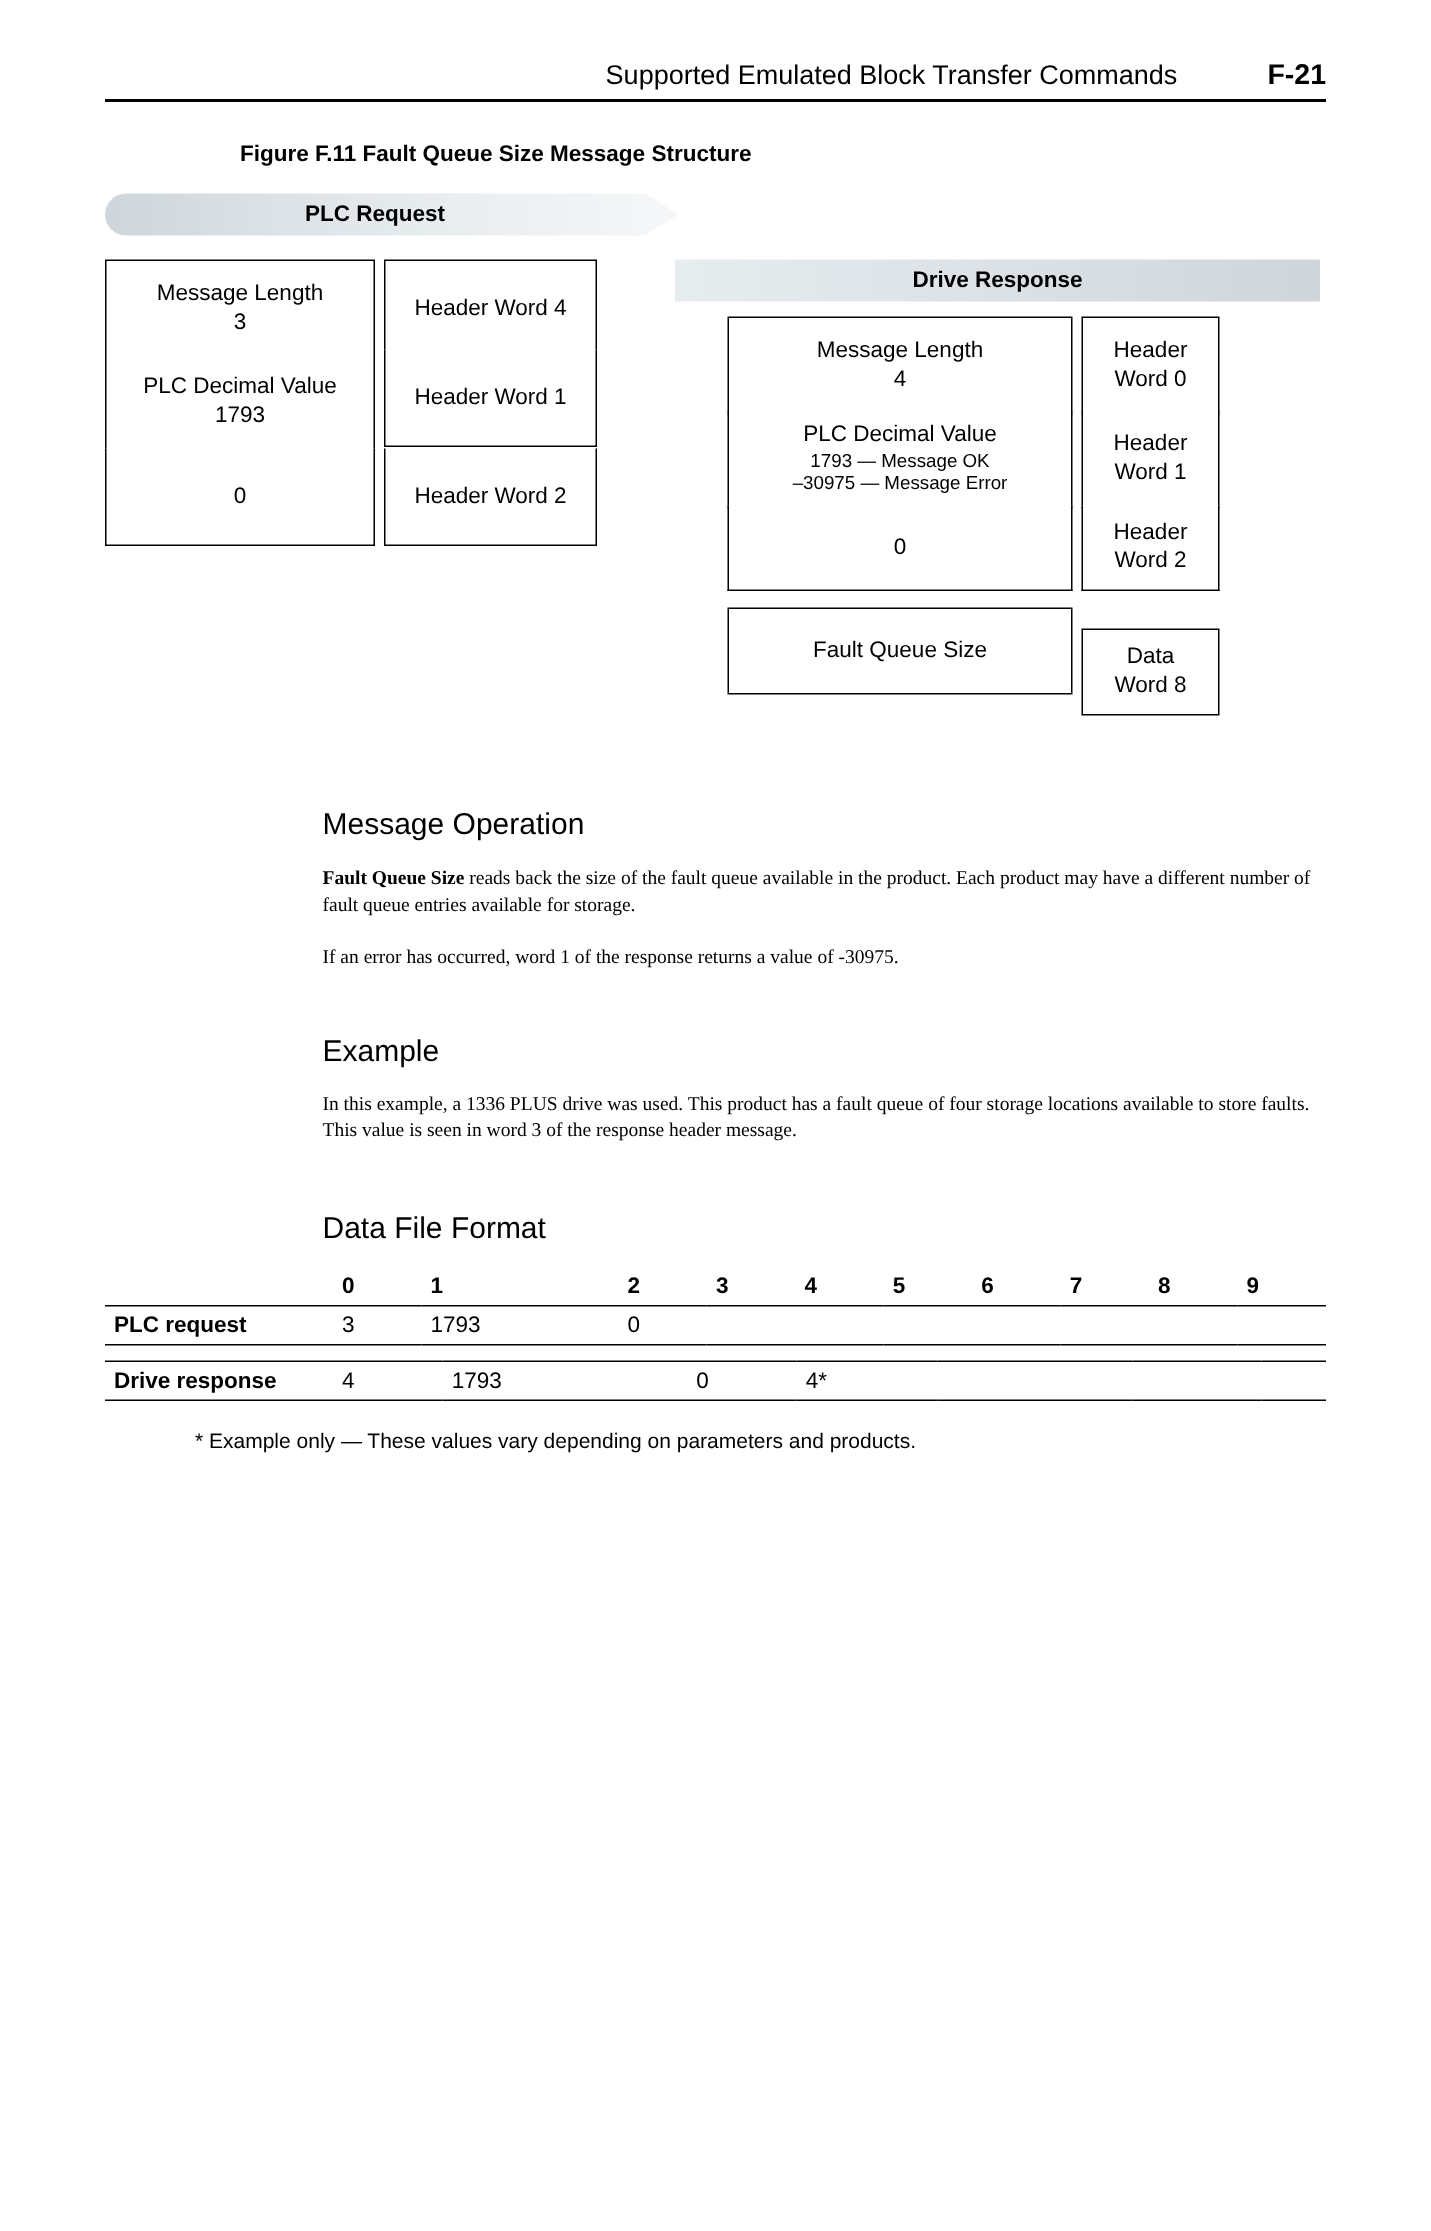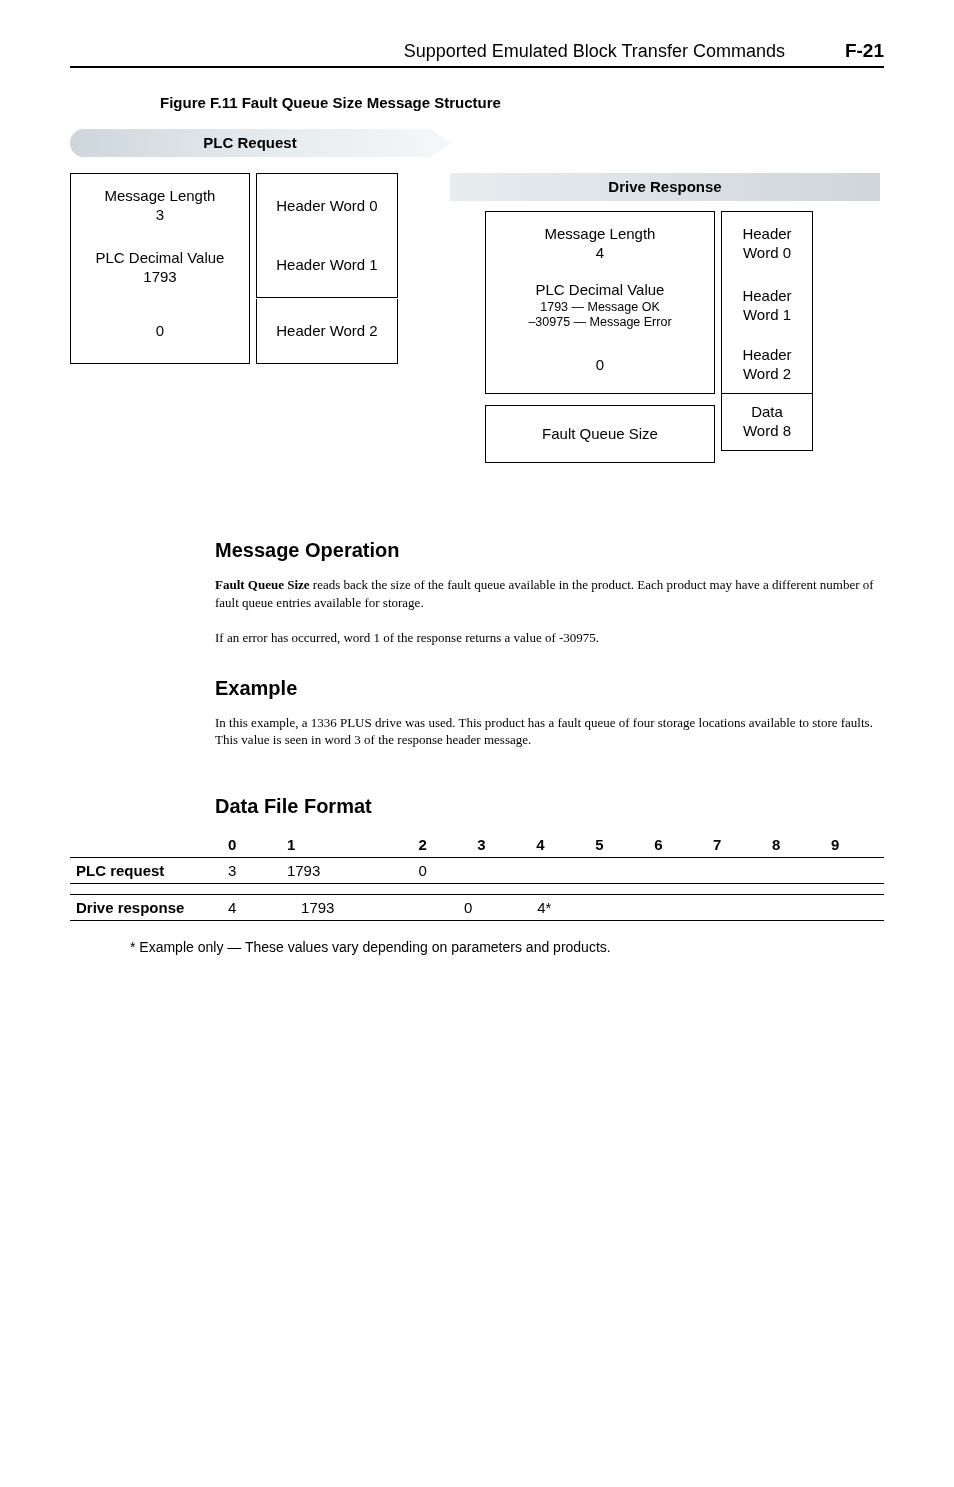--- a/index.html
+++ b/index.html
@@ -105,29 +105,29 @@
   .plc-right-bot   { left: 186px; top: 170px; width: 140px; height: 64px; border-top: none; }
   
   .drv-left-0 { left: 415px; top: 82px;  width: 228px; height: 64px; }
   .drv-left-1 { left: 415px; top: 145px; width: 228px; height: 64px; border-top: none; }
   .drv-left-2 { left: 415px; top: 208px; width: 228px; height: 56px; border-top: none; }
   .drv-left-3 { left: 415px; top: 276px; width: 228px; height: 56px; }
   
   .drv-right-0 { left: 651px; top: 82px;  width: 90px; height: 64px; }
   .drv-right-1 { left: 651px; top: 145px; width: 90px; height: 64px; border-top: none; }
   .drv-right-2 { left: 651px; top: 208px; width: 90px; height: 56px; border-top: none; }
-  .drv-right-3 { left: 651px; top: 264px; width: 90px; height: 56px; }
+  .drv-right-3 { left: 651px; top: 290px; width: 90px; height: 56px; }
 
   .body-indent {
     margin-left: 145px;
   }
   h2.section {
     font-family: Arial, Helvetica, sans-serif;
     font-size: 20px;
-    font-weight: bold;
+    font-weight: normal;
     margin: 0 0 14px 0;
   }
   p.body {
     font-size: 13px;
     line-height: 1.35;
     margin: 0 0 18px 0;
   }
   .bold-run { font-weight: bold; }
 
   
@@ -185,21 +185,21 @@
     </div>
     <div class="box plc-left-mid">
       <span>PLC Decimal Value</span>
       <span>1793</span>
     </div>
     <div class="box plc-left-bot">
       <span>0</span>
     </div>
 
     <div class="box plc-right-top">
-      <span>Header Word 0</span>
+      <span>Header Word 4</span>
     </div>
     <div class="box plc-right-mid">
       <span>Header Word 1</span>
     </div>
     <div class="box plc-right-bot">
       <span>Header Word 2</span>
     </div>
 
     <div class="box drv-left-0">
       <span>Message Length</span>
@@ -235,21 +235,21 @@
     </div>
   </div>
 
   <div class="body-indent">
     <h2 class="section">Message Operation</h2>
     <p class="body">
       <span class="bold-run">Fault Queue Size</span><span> reads back the size of the fault queue available in the product. Each product may have a different number of fault queue entries available for storage.</span>
     </p>
     <p class="body">If an error has occurred, word 1 of the response returns a value of -30975.</p>
 
-    <h2 class="section" style="margin-top:30px">Example</h2>
+    <h2 class="section" style="margin-top:43px">Example</h2>
     <p class="body">In this example, a 1336 PLUS drive was used. This product has a fault queue of four storage locations available to store faults. This value is seen in word 3 of the response header message.</p>
 
     <h2 class="section" style="margin-top:46px">Data File Format</h2>
   </div>
 
   <table class="data">
     <tbody>
         <tr>
       <th class="col0"></th>
       <th>0</th>

